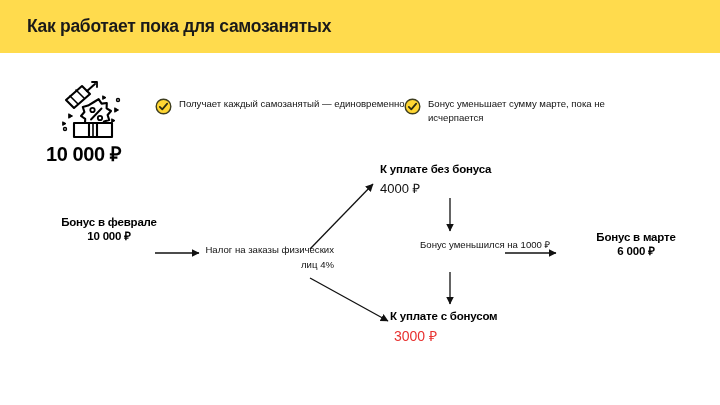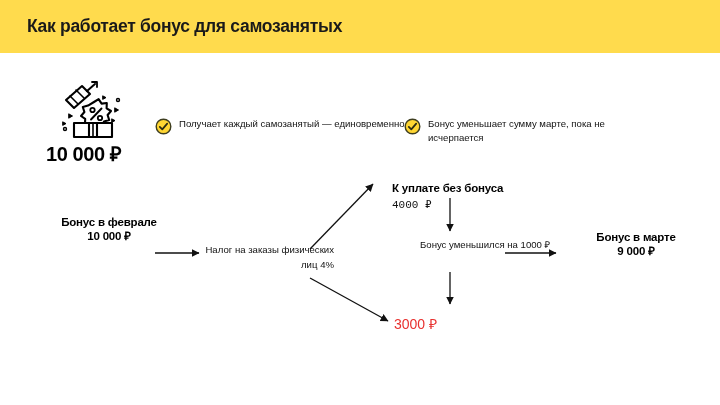--- a/index.html
+++ b/index.html
@@ -49,21 +49,20 @@
     color: #000;
     white-space: nowrap;
   }
 
   
   .bullet {
     position: absolute;
     display: flex;
     align-items: flex-start;
     gap: 7px;
-    margin-top: 20px;
   }
   #bullet-0 { left: 155px; top: 97px; width: 250px; }
   #bullet-1 { left: 404px; top: 97px; width: 250px; }
   .bullet-icon {
     flex: 0 0 auto;
     width: 17px; height: 17px;
     margin-top: 1px;
   }
   .bullet-icon svg { display: block; }
   .bullet-text {
@@ -87,54 +86,53 @@
     letter-spacing: -0.2px;
     color: #000;
     white-space: nowrap;
   }
   .node-sub {
     font-size: 9.6px;
     line-height: 14.5px;
     color: #111;
   }
   .amount-plain {
-    font-size: 11px;
+    font-size: 13px;
     color: #111;
     white-space: nowrap;
-    font-family: Liberation Mono, monospace;
   }
   .amount-red {
     font-size: 14px;
     color: #E8312F;
     white-space: nowrap;
   }
   .center-text { text-align: center; }
 
   
   #node-feb          { left: 36px;  top: 216px; width: 146px; }
   #node-feb .node-sub{ margin-top: 6px; padding-left: 12px; }
   #node-tax          { left: 204px; top: 243px; width: 130px; text-align: right; }
-  #node-no-bonus     { left: 392px; top: 163px; width: 180px; margin-top: 19px; }
+  #node-no-bonus     { left: 380px; top: 163px; width: 180px; }
   #node-reduced      { left: 380px; top: 238px; width: 170px; margin-left: 40px; }
   #node-with-bonus   { left: 390px; top: 310px; width: 180px; }
   #node-march        { left: 566px; top: 231px; width: 140px; }
 
   
   #arrows {
     position: absolute;
     left: 0; top: 0;
     width: 720px; height: 405px;
     pointer-events: none;
   }
 </style>
 </head>
 <body>
 
 <div id="header-band"></div>
-<div id="page-title">Как работает бонус для самозанятых</div>
+<div id="page-title">Как работает пока для самозанятых</div>
 
 <div id="gift-icon-wrap">
   <svg width="74" height="62" viewBox="0 0 74 62" fill="none" stroke="#000" stroke-width="2.1" stroke-linecap="round" stroke-linejoin="round">
 
     <path d="M10 22 L26 8 L34 16 L18 30 Z" fill="#fff"></path>
     <path d="M14 18 L22 26" stroke-width="1.6"></path>
     <path d="M20 12 L28 20" stroke-width="1.6"></path>
 
     <path d="M31 13 L39 6" stroke-width="2"></path>
     <path d="M36 4 L41 4 L41 9" stroke-width="1.8" fill="none"></path>
@@ -211,19 +209,20 @@
 <div class="node" id="node-no-bonus">
   <div class="node-title">К уплате без бонуса</div>
   <div class="amount-plain" style="margin-top:4px;">4000 ₽</div>
 </div>
 
 <div class="node" id="node-reduced">
   <div class="node-sub">Бонус  уменьшился на 1000 ₽</div>
 </div>
 
 <div class="node" id="node-with-bonus">
+  <div class="node-title">К уплате  с бонусом</div>
   <div class="amount-red" style="margin-top:4px; padding-left:4px;">3000 ₽</div>
 </div>
 
 <div class="node" id="node-march">
   <div class="node-title center-text">Бонус  в марте</div>
-  <div class="node-value center-text">9 000 ₽</div>
+  <div class="node-value center-text">6 000 ₽</div>
 </div>
 
 </body></html>

